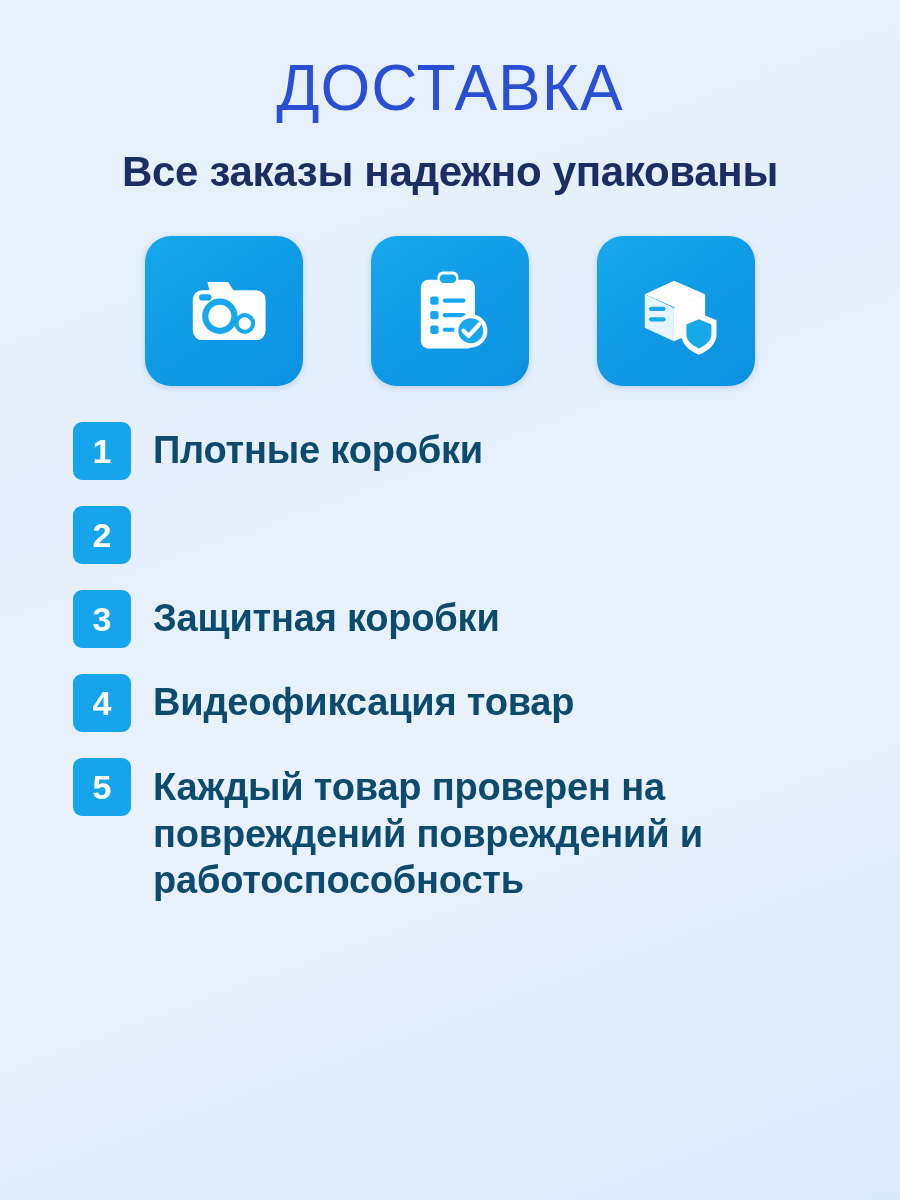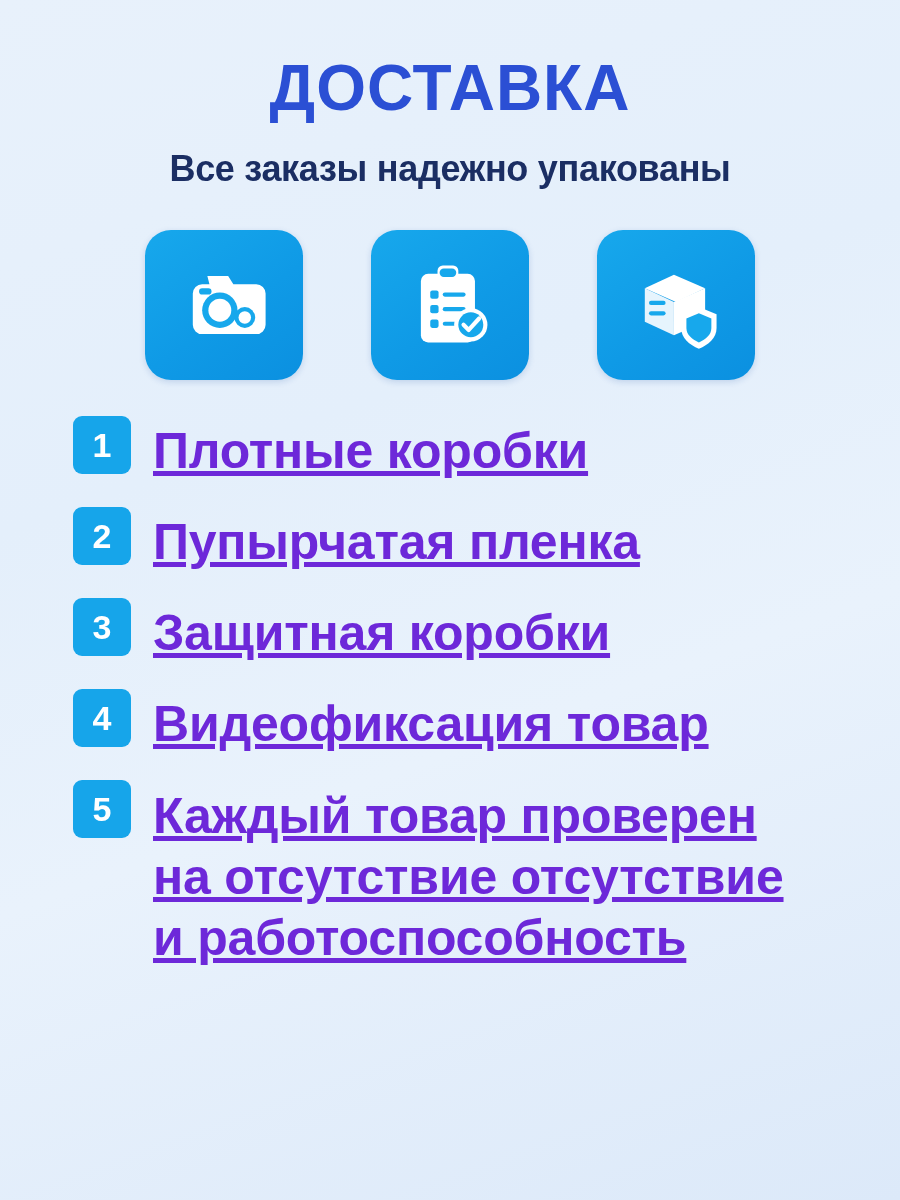--- a/index.html
+++ b/index.html
@@ -20,30 +20,30 @@
     height: 1200px;
     box-sizing: border-box;
     padding: 55px 40px 20px 40px;
     display: flex;
     flex-direction: column;
     align-items: center;
   }
 
   .title {
     font-size: 64px;
-    font-weight: bold;
+    font-weight: normal;
     color: #2b4fd4;
     letter-spacing: 1px;
     line-height: 1.05;
     text-align: center;
     margin: 0 0 26px 0;
   }
 
   .subtitle {
-    font-size: 36px;
+    font-size: 42px;
     font-weight: bold;
     color: #1b2e63;
     text-align: center;
     margin: 0 0 40px 0;
     letter-spacing: -0.3px;
   }
 
   .icon-row {
     display: flex;
     justify-content: center;
@@ -96,28 +96,27 @@
     color: #ffffff;
     font-size: 34px;
     font-weight: bold;
     display: flex;
     align-items: center;
     justify-content: center;
     margin-right: 22px;
   }
 
   .item-label {
-    font-size: 50px;
+    font-size: 38px;
     font-weight: bold;
-    color: #6d28d9;
+    color: #0c4a6e;
     line-height: 1.18;
     padding-top: 6px;
     letter-spacing: -0.2px;
     max-width: 660px;
-    text-decoration: underline;
   }
 
   .item-last .item-label {
     line-height: 1.22;
   }
 </style>
 </head>
 <body>
 
 <div class="page">
@@ -179,33 +178,32 @@
 
   <ul class="list">
 
     <li class="list-item">
       <span class="badge">1</span>
       <span class="item-label">Плотные коробки</span>
     </li>
 
     <li class="list-item">
       <span class="badge">2</span>
-      <span class="item-label">Пупырчатая пленка</span>
     </li>
 
     <li class="list-item">
       <span class="badge">3</span>
       <span class="item-label">Защитная коробки</span>
     </li>
 
     <li class="list-item">
       <span class="badge">4</span>
       <span class="item-label">Видеофиксация товар</span>
     </li>
 
     <li class="list-item item-last">
       <span class="badge">5</span>
-      <span class="item-label">Каждый товар проверен на отсутствие отсутствие и работоспособность</span>
+      <span class="item-label">Каждый товар проверен на повреждений повреждений и работоспособность</span>
     </li>
 
   </ul>
 
 </div>
 
 </body></html>

